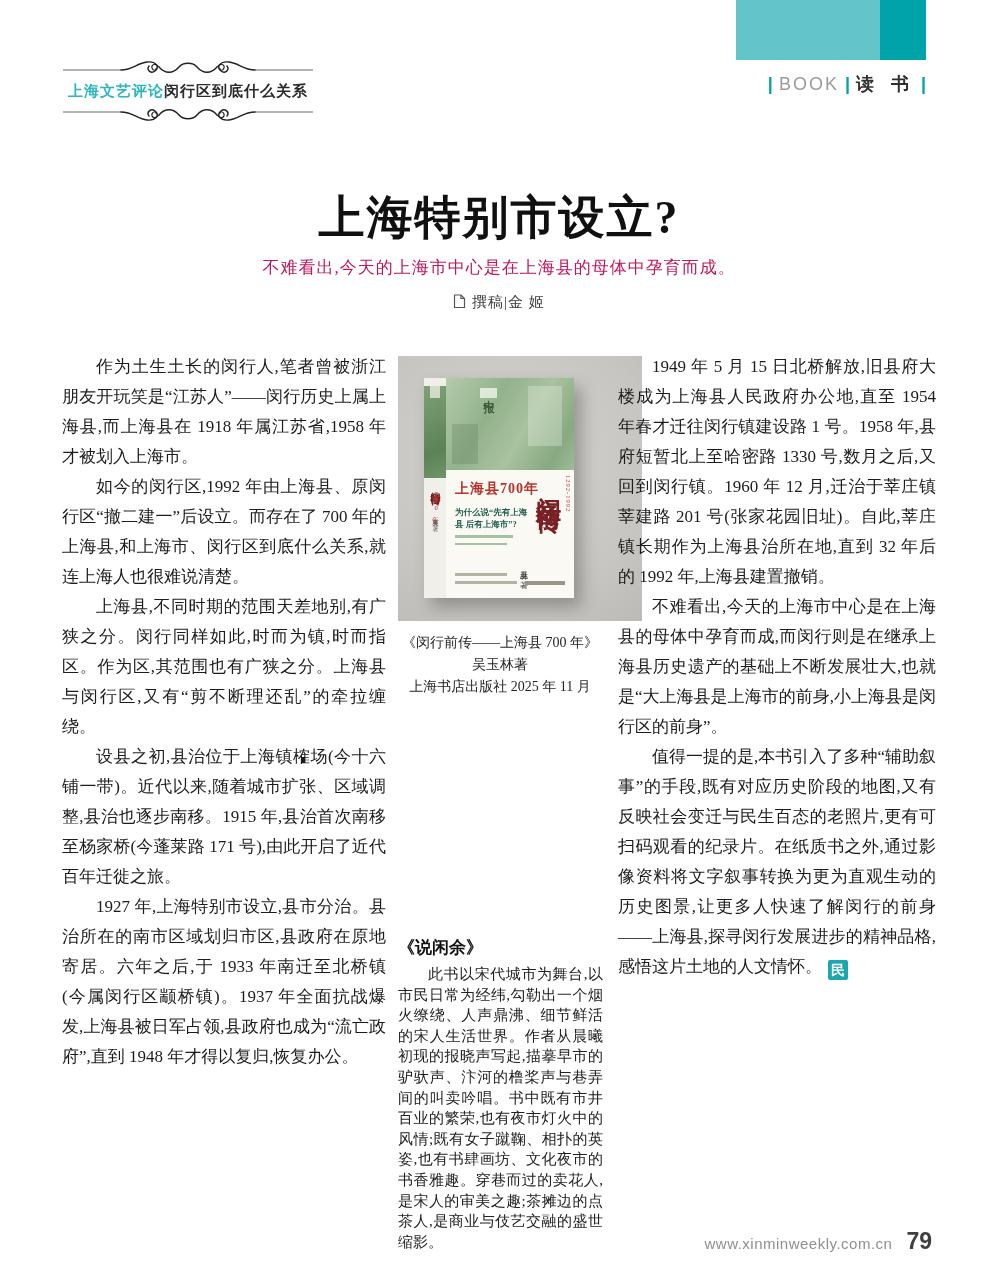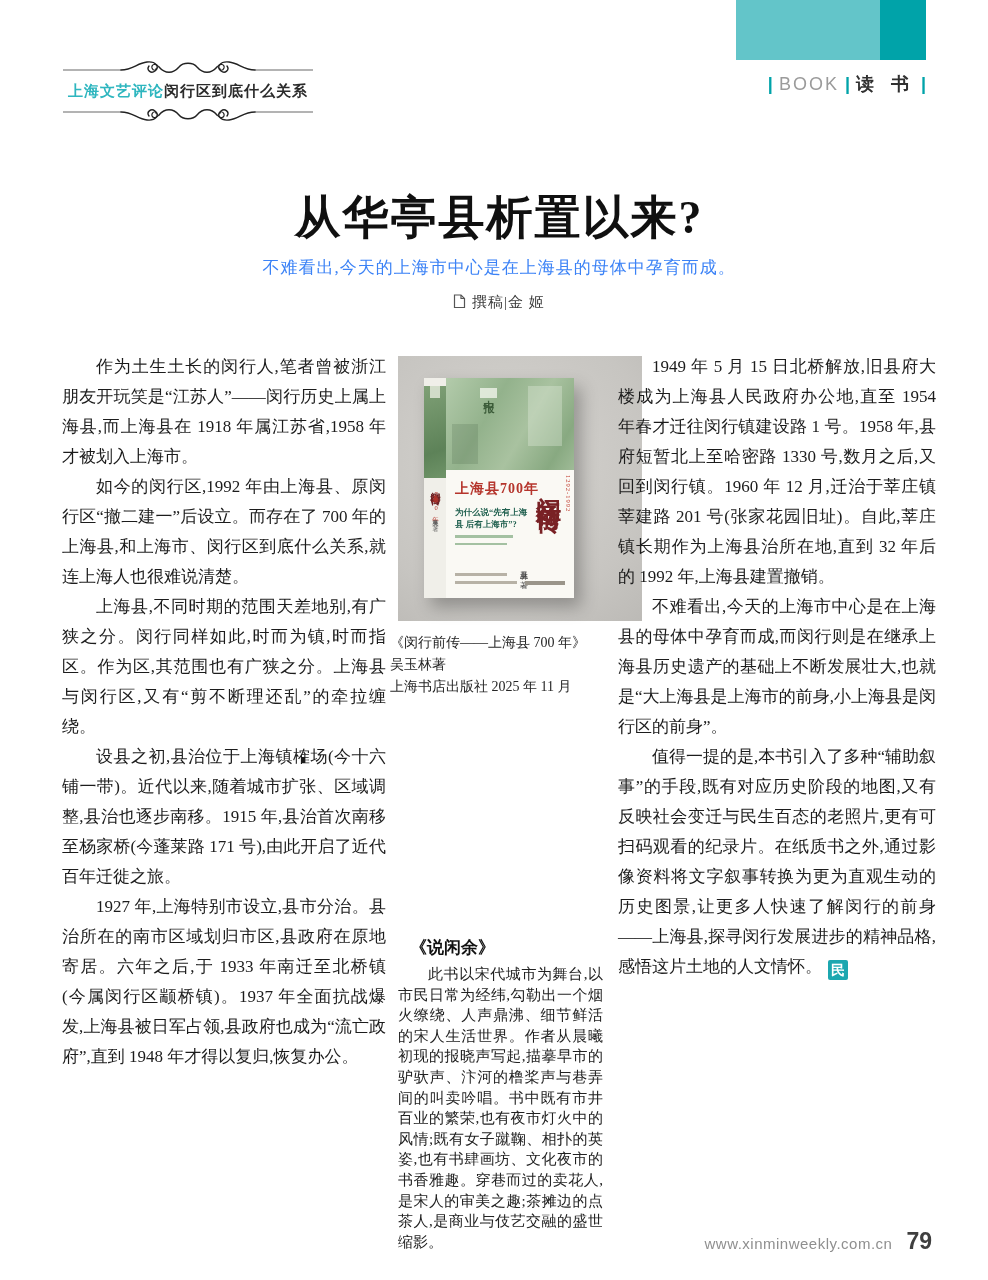--- a/index.html
+++ b/index.html
@@ -23,21 +23,21 @@
   .series .hl{color:#2eb6bf;}
   .series .rest{color:#2b2b2b;}
   
   .section-label{position:absolute;right:56px;top:72px;font-family:"Liberation Sans",sans-serif;font-size:18px;white-space:nowrap;}
   .section-label .bar{color:#00a3a9;font-weight:bold;padding:0 6px;}
   .section-label .en{color:#9b9b9b;letter-spacing:2px;}
   .section-label .cn{color:#303030;font-weight:bold;letter-spacing:6px;}
   
   .title-wrap{position:absolute;left:62px;top:188px;width:874px;text-align:center;}
   .main-title{font-size:46px;font-weight:bold;color:#101010;letter-spacing:2px;line-height:60px;margin:0;}
-  .subtitle{font-size:17px;color:#3b82f6;margin-top:8px;letter-spacing:1px;}
+  .subtitle{font-size:17px;color:#be185d;margin-top:8px;letter-spacing:1px;}
   .byline{font-size:15px;color:#3a3a3a;margin-top:14px;letter-spacing:1px;}
   .byline svg{vertical-align:-2px;margin-right:6px;}
   
   .col{position:absolute;top:352px;font-size:17px;line-height:30px;text-align:justify;}
   .col p{margin:0;text-indent:2em;}
   .col-left{left:62px;width:324px;}
   .col-right{left:618px;width:318px;}
   .end-logo{display:inline-block;width:20px;height:20px;background:#1ca7b0;color:#fff;
     font-size:14px;font-weight:bold;text-align:center;line-height:20px;text-indent:0;
     vertical-align:-3px;margin-left:6px;border-radius:2px;font-family:"Liberation Sans",sans-serif;}
@@ -64,29 +64,29 @@
   .front-smline{height:2.5px;background:#a4c1a2;margin:5px 0 0 9px;}
   .front-vtitle{position:absolute;right:13px;top:99px;writing-mode:vertical-rl;text-orientation:upright;
     font-size:25px;font-weight:bold;color:#792125;letter-spacing:4px;line-height:26px;}
   .front-years{position:absolute;right:2px;top:97px;writing-mode:vertical-rl;font-size:6.5px;color:#c0392b;letter-spacing:1px;}
   .front-author{position:absolute;right:46px;bottom:24px;writing-mode:vertical-rl;text-orientation:upright;font-size:8px;color:#444;}
   .front-reco1,.front-reco2{position:absolute;left:9px;height:3px;background:#b7b2a6;}
   .front-reco1{bottom:22px;width:52px;}
   .front-reco2{bottom:14px;width:62px;}
   .front-pub{position:absolute;right:9px;bottom:13px;width:40px;height:4px;background:#9a958a;}
   
-  .caption{position:absolute;left:390px;top:632px;width:220px;text-align:left;font-size:14px;line-height:22px;color:#262626;}
+  .caption{position:absolute;left:390px;top:632px;width:220px;text-align:center;font-size:14px;line-height:22px;color:#262626;}
   
   .shuxun-badge{position:absolute;left:398px;top:866px;width:203px;height:64px;}
   .shuxun-square{position:absolute;left:0;top:0;width:58px;height:64px;background:#0c7a8a;}
   .shuxun-inner{position:absolute;left:7px;top:7px;width:41px;height:45px;background:#fff;
     display:flex;align-items:center;justify-content:center;
     font-family:"Liberation Sans",sans-serif;font-size:15px;font-weight:bold;color:#111;letter-spacing:1px;}
   .shuxun-bar{position:absolute;left:58px;right:0;bottom:0;height:6px;background:#0c7a8a;}
-  .shuxun-title{position:absolute;left:410px;top:936px;width:204px;font-size:17px;font-weight:bold;color:#111;
+  .shuxun-title{position:absolute;left:398px;top:936px;width:204px;font-size:17px;font-weight:bold;color:#111;
     font-family:"Liberation Sans",sans-serif;}
   .shuxun-text{position:absolute;left:398px;top:964px;width:205px;font-size:15px;line-height:20.6px;
     text-align:justify;color:#222;}
   .shuxun-text p{margin:0;text-indent:2em;}
   
   .footer{position:absolute;right:56px;top:1228px;font-family:"Liberation Sans",sans-serif;white-space:nowrap;}
   .footer .url{font-size:15px;color:#8f8f8f;letter-spacing:.5px;}
   .footer .pagenum{font-size:23px;color:#3f3f3f;font-weight:bold;margin-left:14px;}
 </style>
 </head>
@@ -119,21 +119,21 @@
       <path d="M96,9 C93,5 88,6 89,10 C90,13 94,13 93,10" fill="none" stroke="#222" stroke-width="1.2"></path>
       <path d="M154,9 C157,5 162,6 161,10 C160,13 156,13 157,10" fill="none" stroke="#222" stroke-width="1.2"></path>
     </svg>
   </div>
 
   <div class="section-label">
     <span class="bar">|</span><span class="en">BOOK</span><span class="bar">|</span><span class="cn">读 书</span><span class="bar">|</span>
   </div>
 
   <div class="title-wrap">
-    <h1 class="main-title">从华亭县析置以来?</h1>
+    <h1 class="main-title">上海特别市设立?</h1>
     <div class="subtitle">不难看出,今天的上海市中心是在上海县的母体中孕育而成。</div>
     <div class="byline">
       <svg width="13" height="15" viewBox="0 0 13 15">
         <path d="M1.5,1 h6.5 l3.5,3.5 v9 h-10 z" fill="none" stroke="#555" stroke-width="1.2"></path>
         <path d="M8,1 v3.5 h3.5" fill="none" stroke="#555" stroke-width="1.2"></path>
       </svg><span>撰稿|金 姬</span>
     </div>
   </div>
 
   <div class="col col-left">

